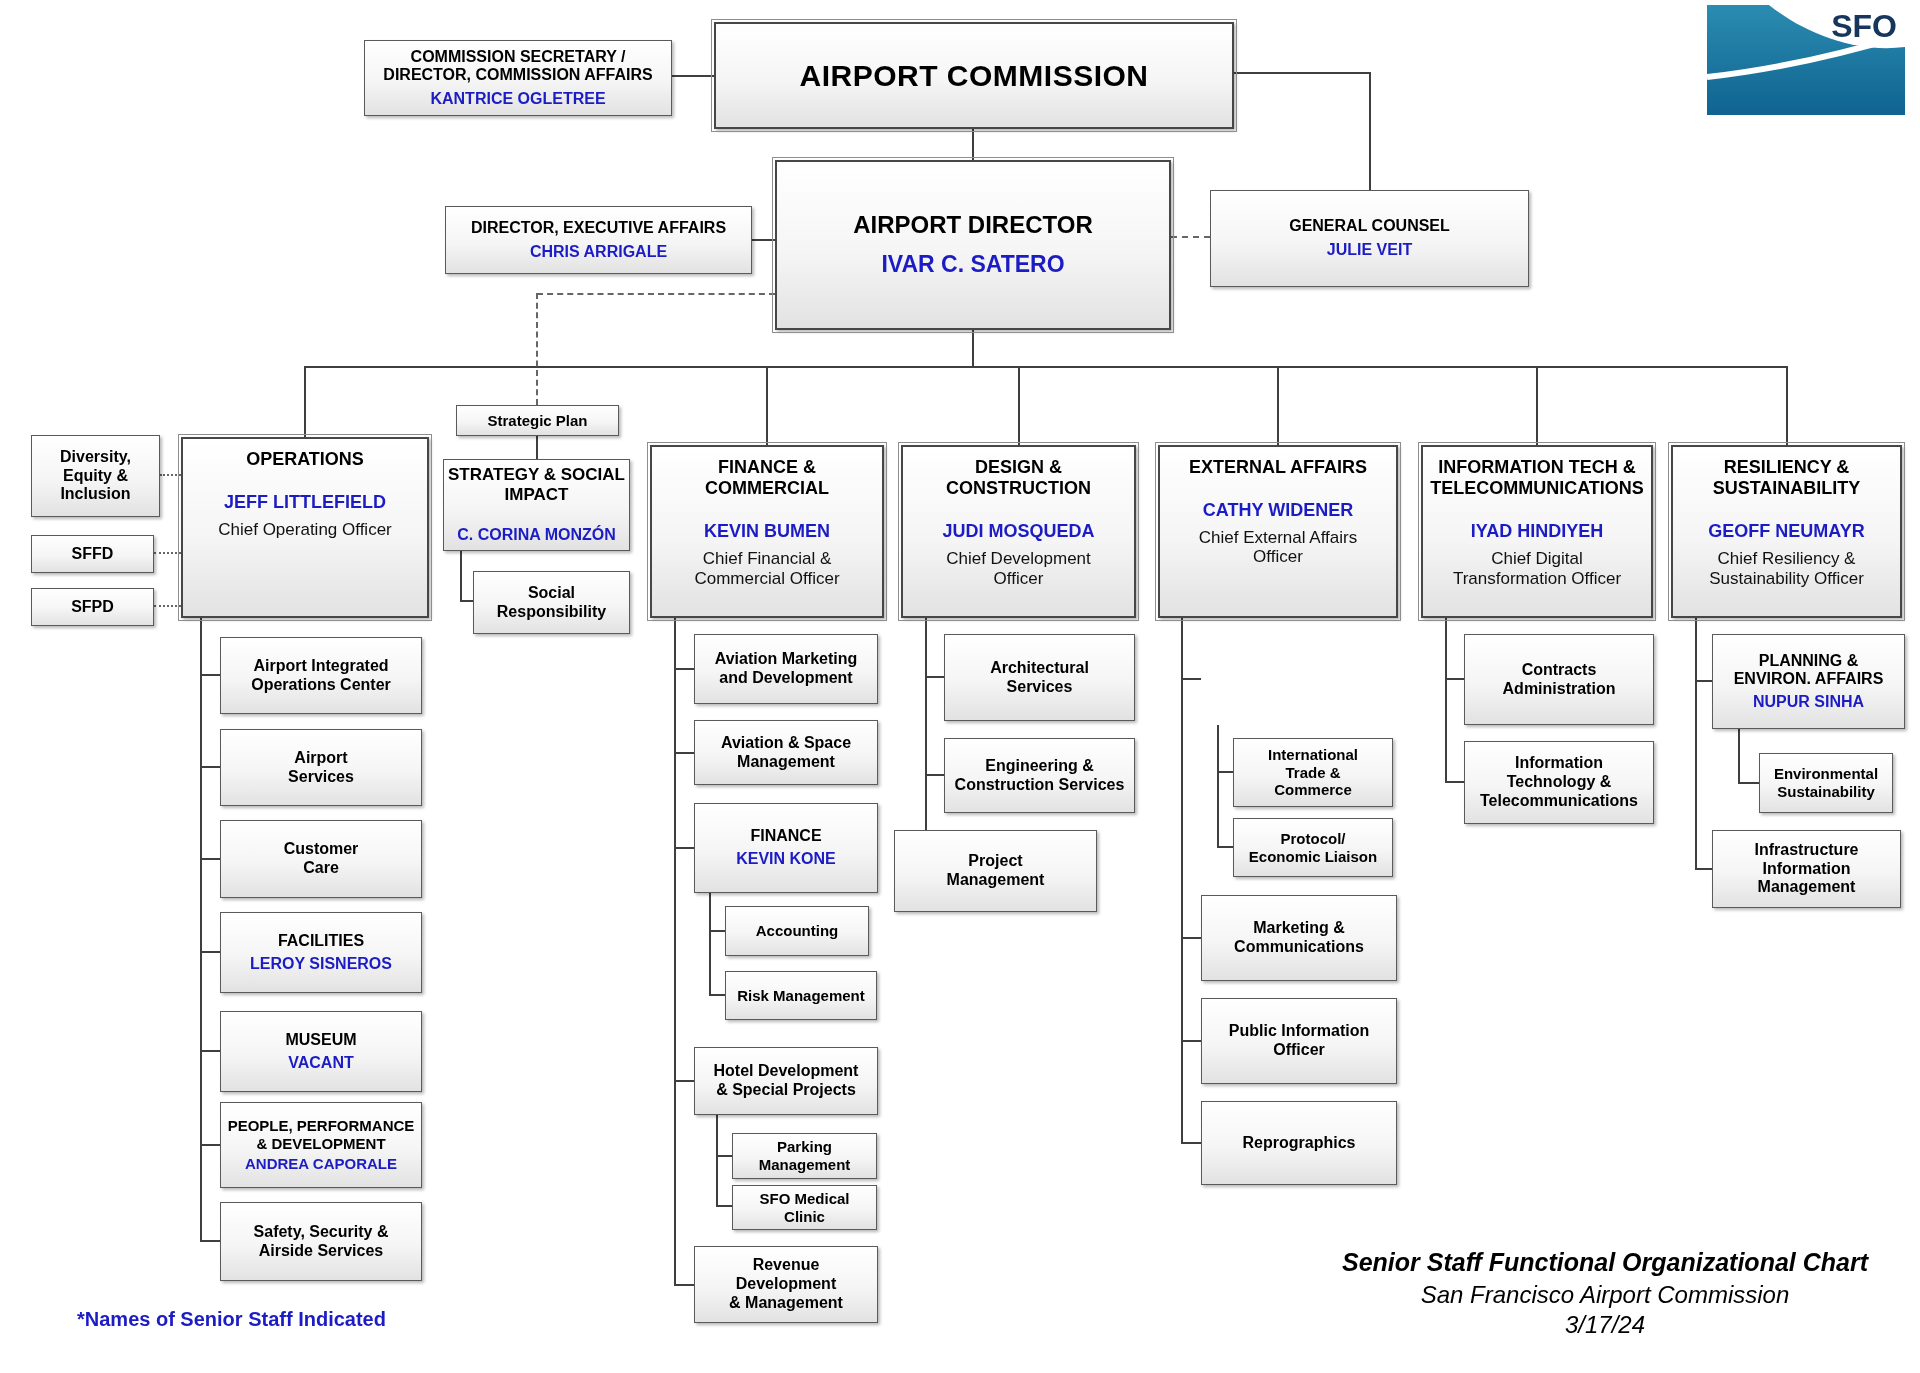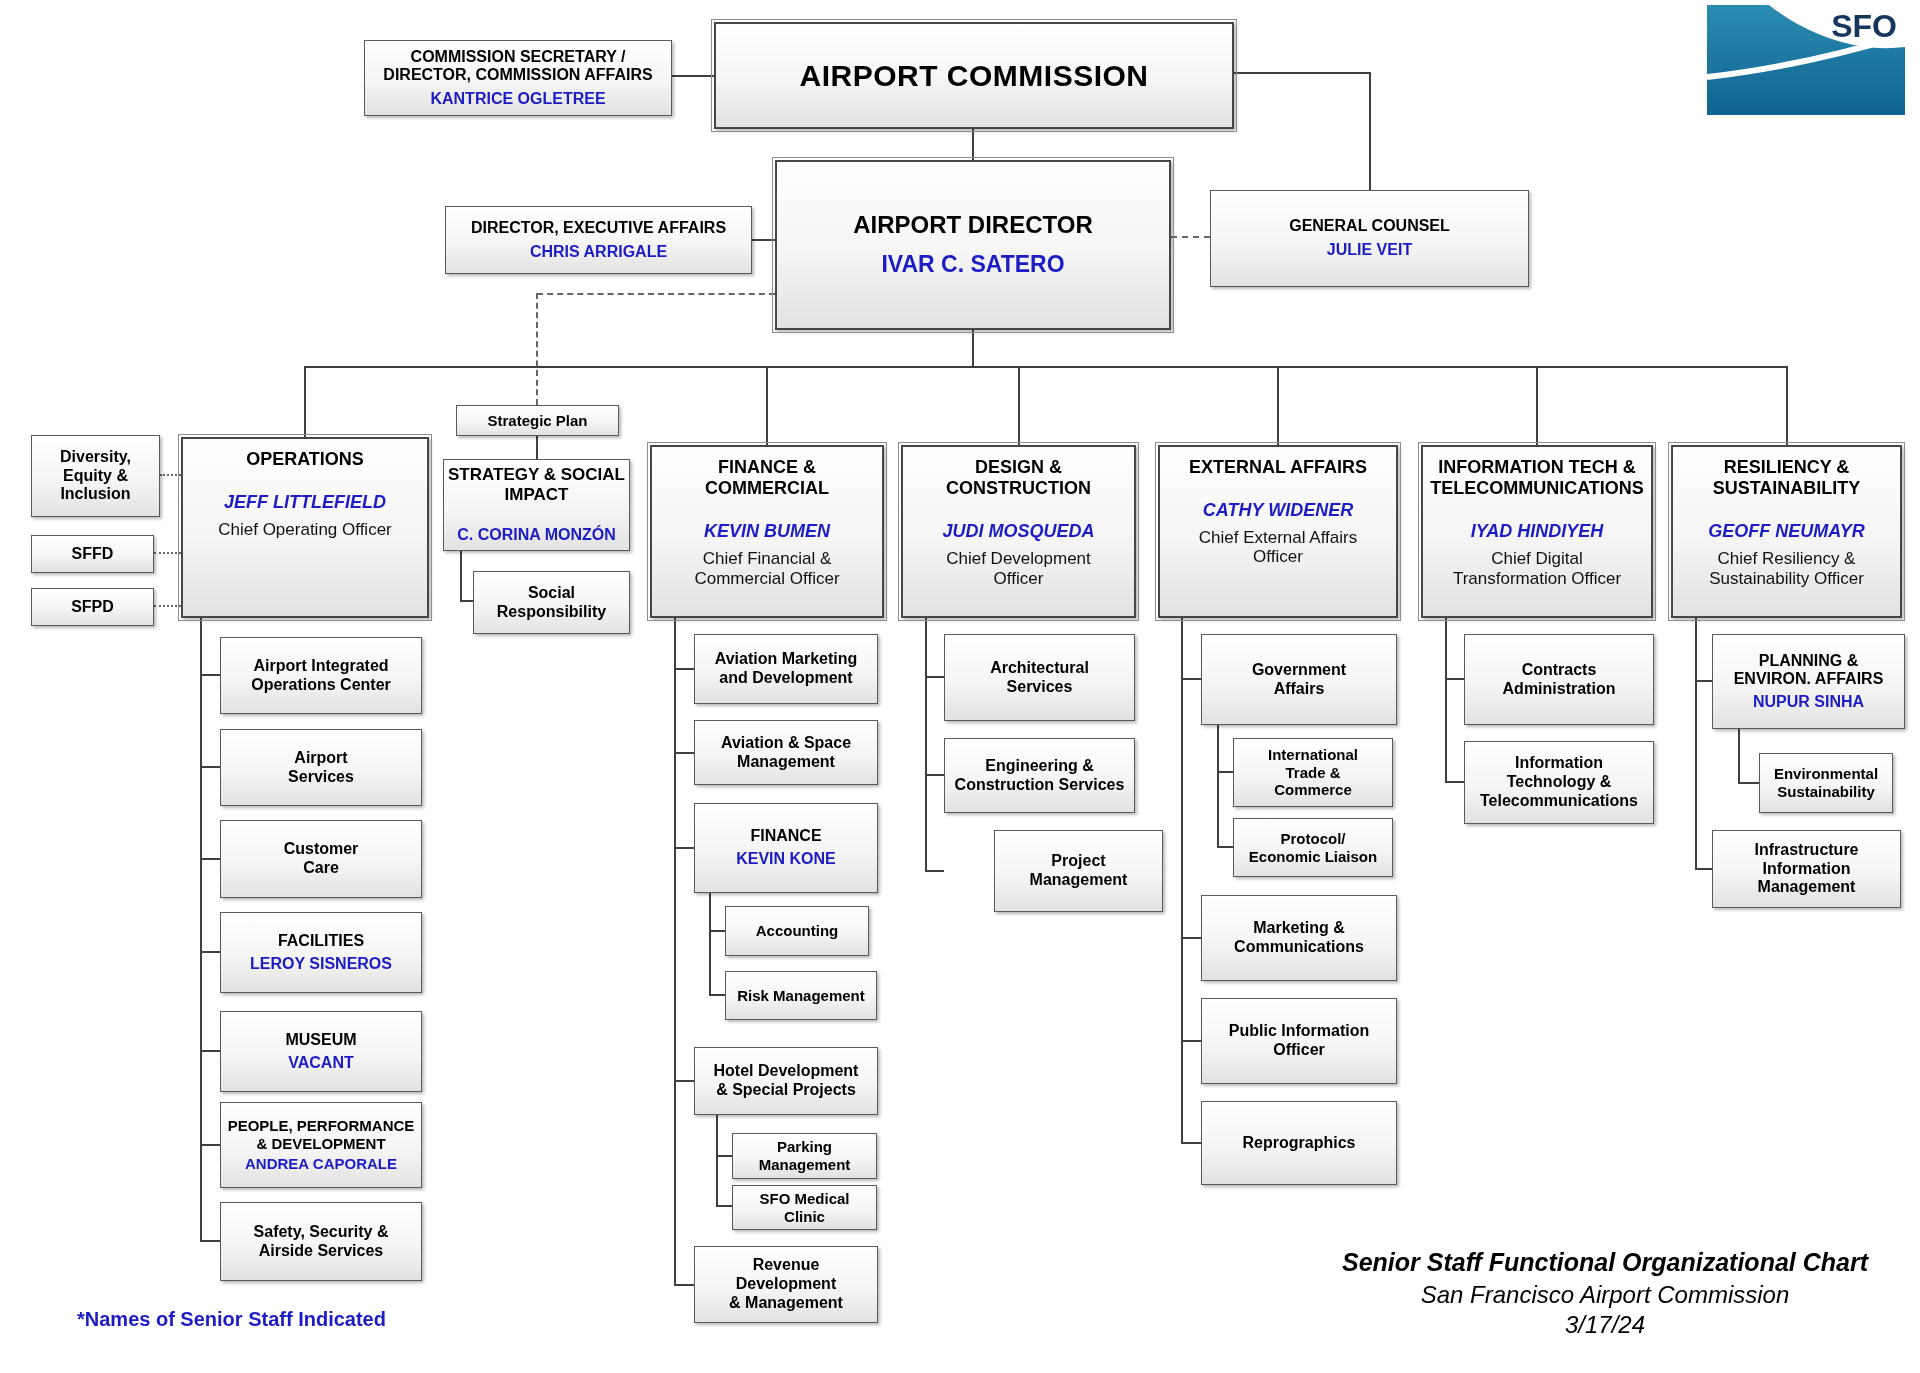--- a/index.html
+++ b/index.html
@@ -12,21 +12,21 @@
   .frame2 { border:2px solid #474747; outline:1px solid #8e8e8e; outline-offset:2px; }
 
   .t { font-weight:bold; color:#000; white-space:pre-line; line-height:1.18; }
   .n { font-weight:bold; color:#1c1cc4; white-space:pre-line; line-height:1.2; }
   .s { color:#111; white-space:pre-line; line-height:1.15; }
 
   .lvl0 .t { font-size:30px; letter-spacing:0.5px; }
   .lvl1 { gap:12px; } .lvl1 .t { font-size:24px; } .lvl1 .n { font-size:23px; }
   .side { gap:4px; } .side .t { font-size:16px; } .side .n { font-size:16px; }
   .dept { justify-content:flex-start; padding-top:10px; gap:6px; }
-  .dept .t { font-size:18px; } .dept .n { font-size:18px; margin-top:16px;font-style:italic; } .dept .s { font-size:17px; }
+  .dept .t { font-size:18px; } .dept .n { font-size:18px; margin-top:16px; } .dept .s { font-size:17px; }
   .child { gap:3px; } .child .t { font-size:16px; } .child .n { font-size:16px; }
   .subchild .t { font-size:15px; }
   .mini .t { font-size:16px; }
   .strat { gap:20px; } .strat .t { font-size:17px; } .strat .n { font-size:16px; }
   .plan .t { font-size:15px; }
   .fs15 { font-size:15px !important; }
 
   .lh { position:absolute; height:2px; background:#3f3f3f; }
   .lv { position:absolute; width:2px; background:#3f3f3f; }
   .dh { position:absolute; height:0; border-top:2px dashed #666; }
@@ -279,29 +279,25 @@
   </div>
 
   <div class="box child" style="left:944px;top:634px;width:191px;height:87px">
     <div class="t">Architectural
 Services</div>
   </div>
   <div class="box child" style="left:944px;top:738px;width:191px;height:75px">
     <div class="t">Engineering &amp;
 Construction Services</div>
   </div>
-  <div class="box child" style="left:994px;top:830px;width:169px;height:82px">
+  <div class="box child" style="left:894px;top:830px;width:203px;height:82px">
     <div class="t">Project
 Management</div>
   </div>
 
-  <div class="box child" style="left:1201px;top:634px;width:196px;height:91px">
-    <div class="t">Government
-Affairs</div>
-  </div>
   <div class="box subchild" style="left:1233px;top:738px;width:160px;height:69px">
     <div class="t">International
 Trade &amp;
 Commerce</div>
   </div>
   <div class="box subchild" style="left:1233px;top:818px;width:160px;height:59px">
     <div class="t">Protocol/
 Economic Liaison</div>
   </div>
   <div class="box child" style="left:1201px;top:895px;width:196px;height:86px">

